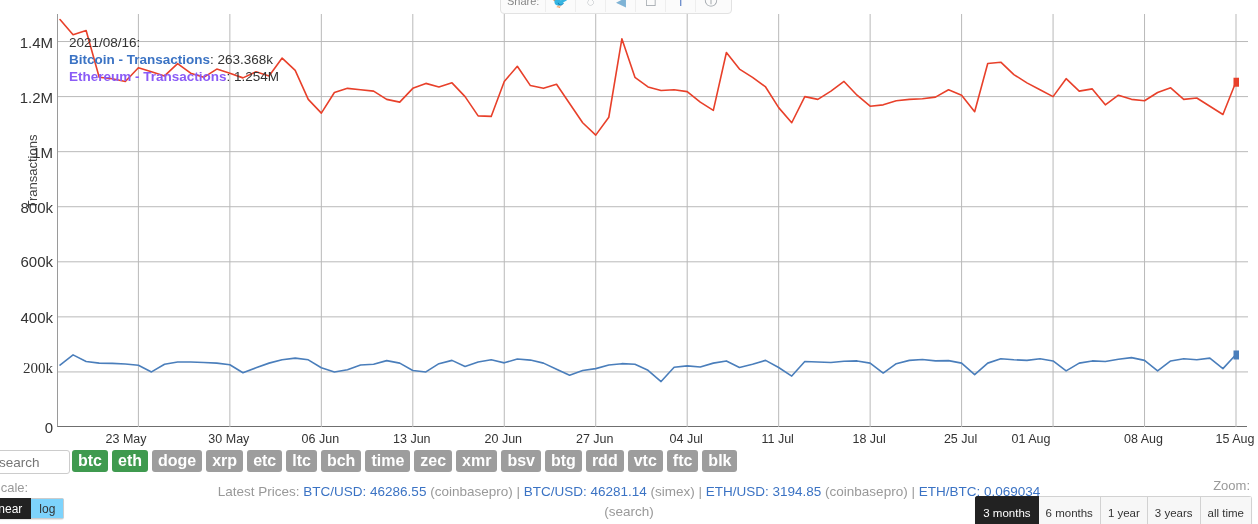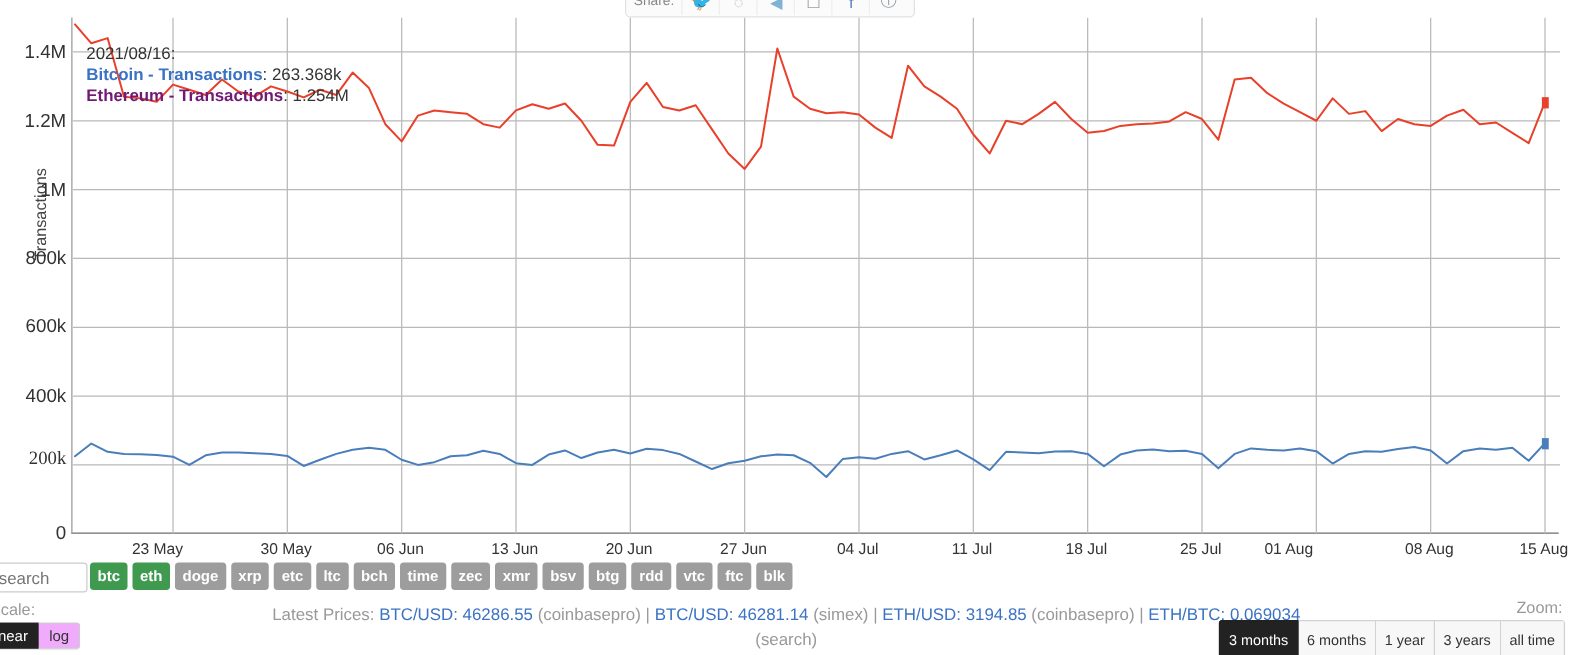--- a/index.html
+++ b/index.html
@@ -87,21 +87,21 @@
   
   #readout {
     position: absolute;
     left: 69px; top: 20px;
     font-size: 13.5px;
     line-height: 17px;
     color: #333;
     white-space: nowrap;
   }
   #readout .k-btc { color: #3b73c4; font-weight: bold; }
-  #readout .k-eth { color: #701a75; font-weight: bold; }
+  #readout .k-eth { color: #8b5cf6; font-weight: bold; }
   #readout .v { color: #333; font-weight: normal; }
 
   
   #xticks {
     position: absolute;
     left: 57px; top: 414px;
     width: 1190px; height: 24px;
   }
   .xtick {
     position: absolute;
@@ -133,21 +133,21 @@
     position: absolute;
     left: 72px; top: 10px;
     display: flex; gap: 4px;
   }
   .coin-tag {
     height: 22px;
     padding: 0 6px;
     border-radius: 3px;
     background: #9d9d9d;
     color: #fff;
-    font-size: 12px;
+    font-size: 16px;
     font-weight: bold;
     display: flex; align-items: center; justify-content: center;
     min-width: 24px;
   }
   .coin-tag.on { background: #3f9a4f; }
 
   #scale-label {
     position: absolute;
     left: -8px; top: 40px;
     font-size: 13px; color: #999;
@@ -158,21 +158,21 @@
     display: flex;
     border-radius: 3px;
     overflow: hidden;
     box-shadow: 0 1px 1px rgba(0,0,0,.10);
   }
   #scale-btns .sb {
     height: 21px;
     padding: 0 8px;
     font-size: 12px;
     display: flex; align-items: center;
-    background: #f0abfc;
+    background: #7dd3fc;
     color: #333;
     border: 1px solid #ccc;
     border-left: none;
   }
   #scale-btns .sb:first-child { border-left: 1px solid #222; }
   #scale-btns .sb.active {
     background: #222; color: #fff; border-color: #222;
   }
 
   #prices {

